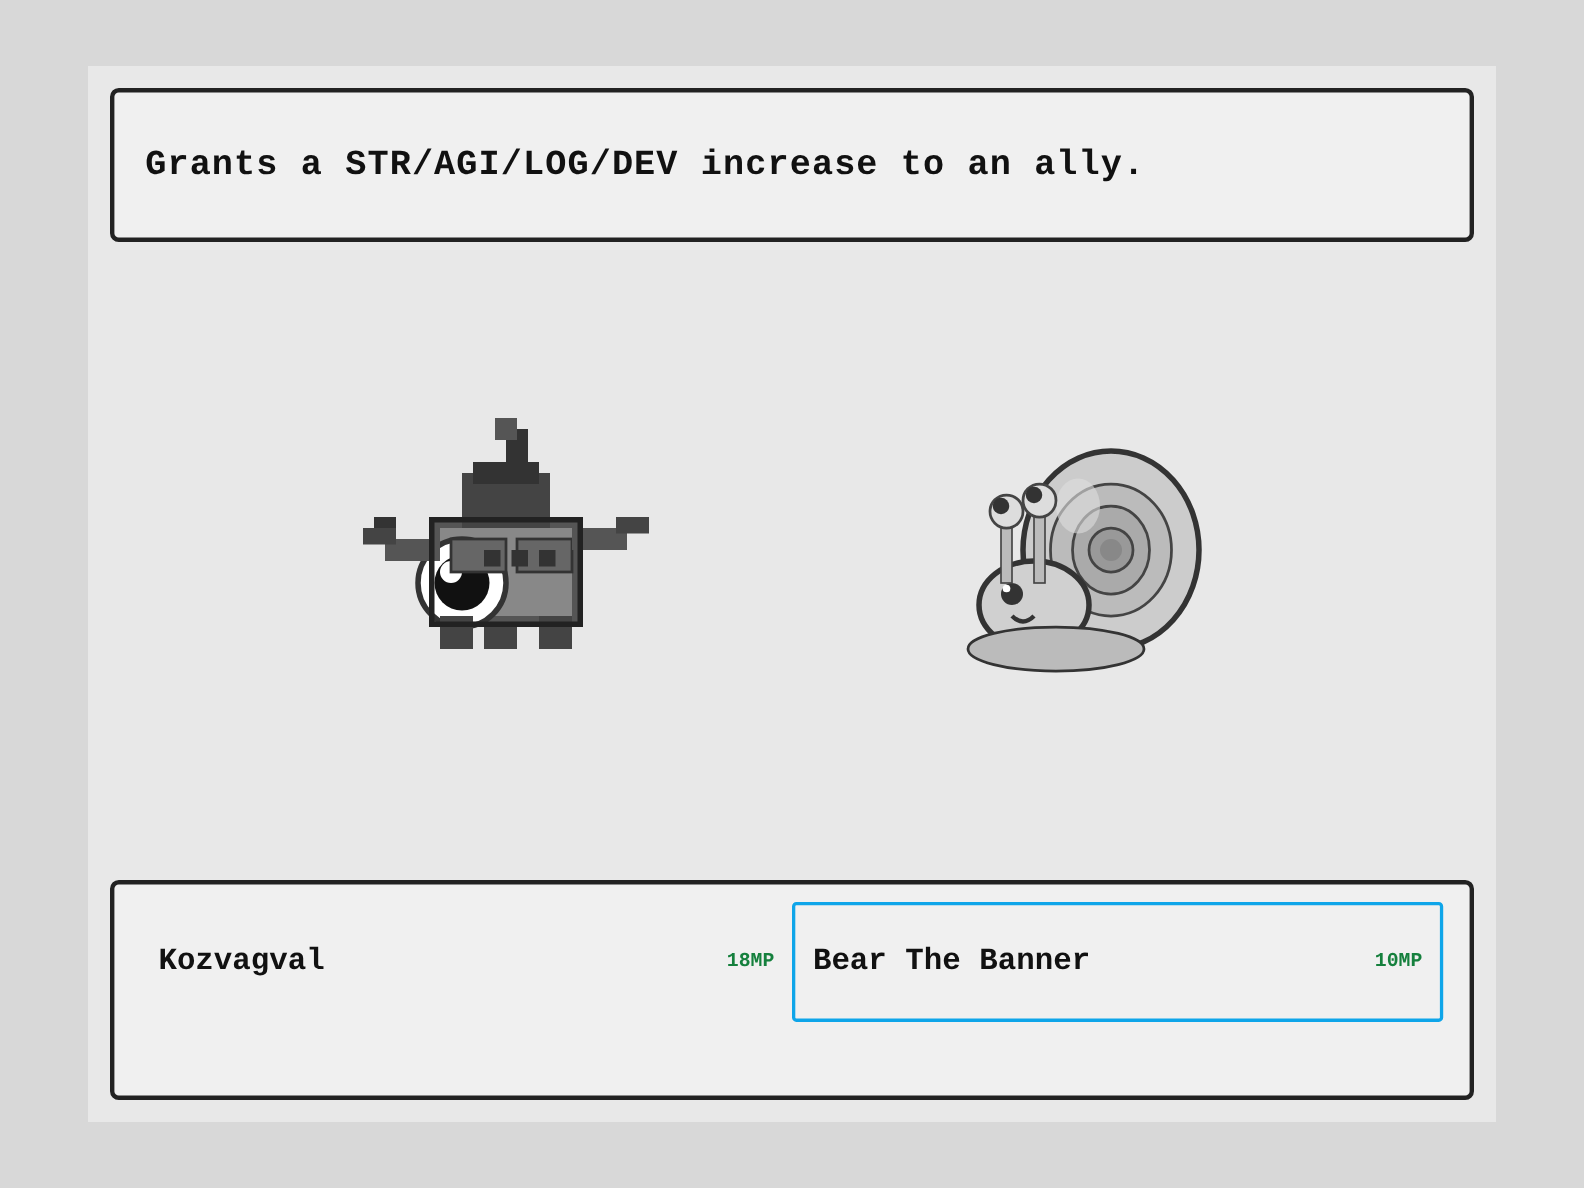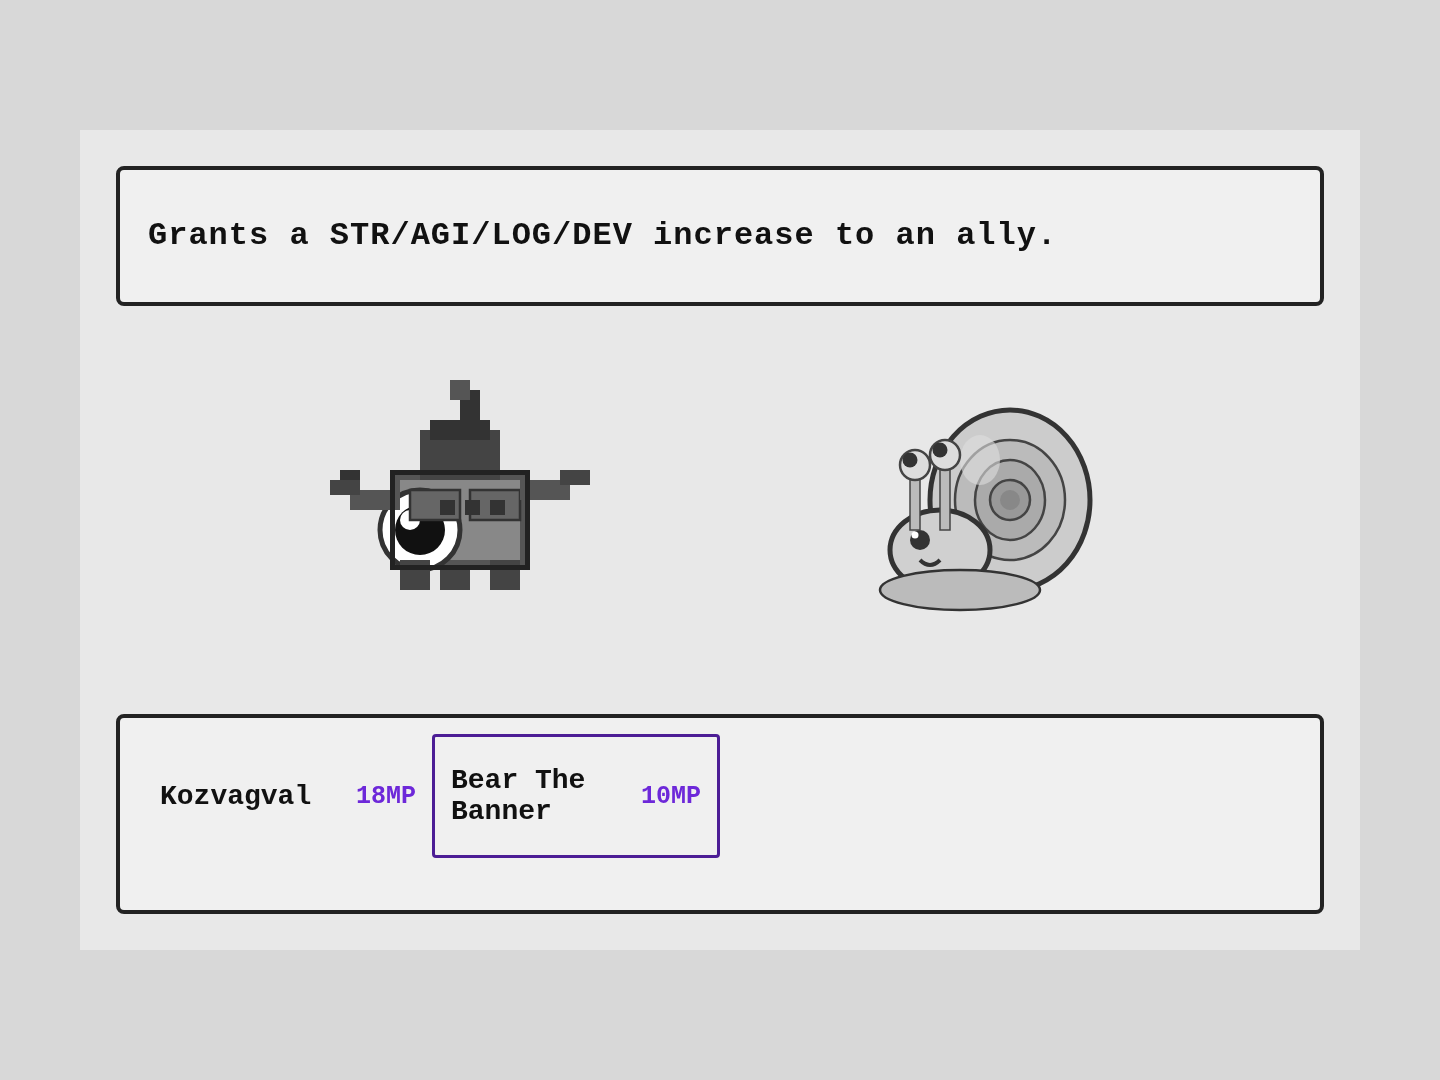--- a/index.html
+++ b/index.html
@@ -13,25 +13,25 @@
       height: 1080px;
       background-color: #d8d8d8;
       display: flex;
       align-items: center;
       justify-content: center;
       font-family: 'Courier New', Courier, monospace;
     }
 
     .game-screen {
       width: 1280px;
-      height: 820px;
+      height: 960px;
       background-color: #e8e8e8;
       display: flex;
       flex-direction: column;
-      padding: 36px;
+      padding: 20px;
       gap: 10px;
       position: relative;
     }
 
     .description-box {
       border: 4px solid #222;
       border-radius: 8px;
       background-color: #f0f0f0;
       padding: 24px 28px;
       min-height: 140px;
@@ -70,51 +70,51 @@
       image-rendering: pixelated;
     }
 
     .menu-box {
       border: 4px solid #222;
       border-radius: 8px;
       background-color: #f0f0f0;
       padding: 16px 24px;
       min-height: 200px;
       display: grid;
-      grid-template-columns: 1fr 1fr 1fr 1fr;
+      grid-template-columns: 1fr 1fr;
       grid-template-rows: auto auto;
       gap: 0;
     }
 
     .menu-item {
       display: flex;
       justify-content: space-between;
       align-items: center;
       padding: 10px 16px;
       font-size: 28px;
       font-weight: bold;
       font-family: 'Courier New', Courier, monospace;
       color: #111;
     }
 
     .menu-item.selected {
-      border: 3px solid #4c1d95;
+      border: 3px solid #0ea5e9;
       border-radius: 4px;
       background-color: #f0f0f0;
     }
 
     .menu-item-name {
       font-size: 28px;
       font-weight: bold;
     }
 
     .menu-item-cost {
-      font-size: 25px;
-      font-weight: bold;
-      color: #6d28d9;
+      font-size: 18px;
+      font-weight: bold;
+      color: #15803d;
     }
   </style>
 </head>
 <body>
 
 <div class="game-screen">
 
   <div class="description-box">
     <div class="description-text">
       <span>Grants a STR/AGI/LOG/DEV increase to an ally.</span><br>

